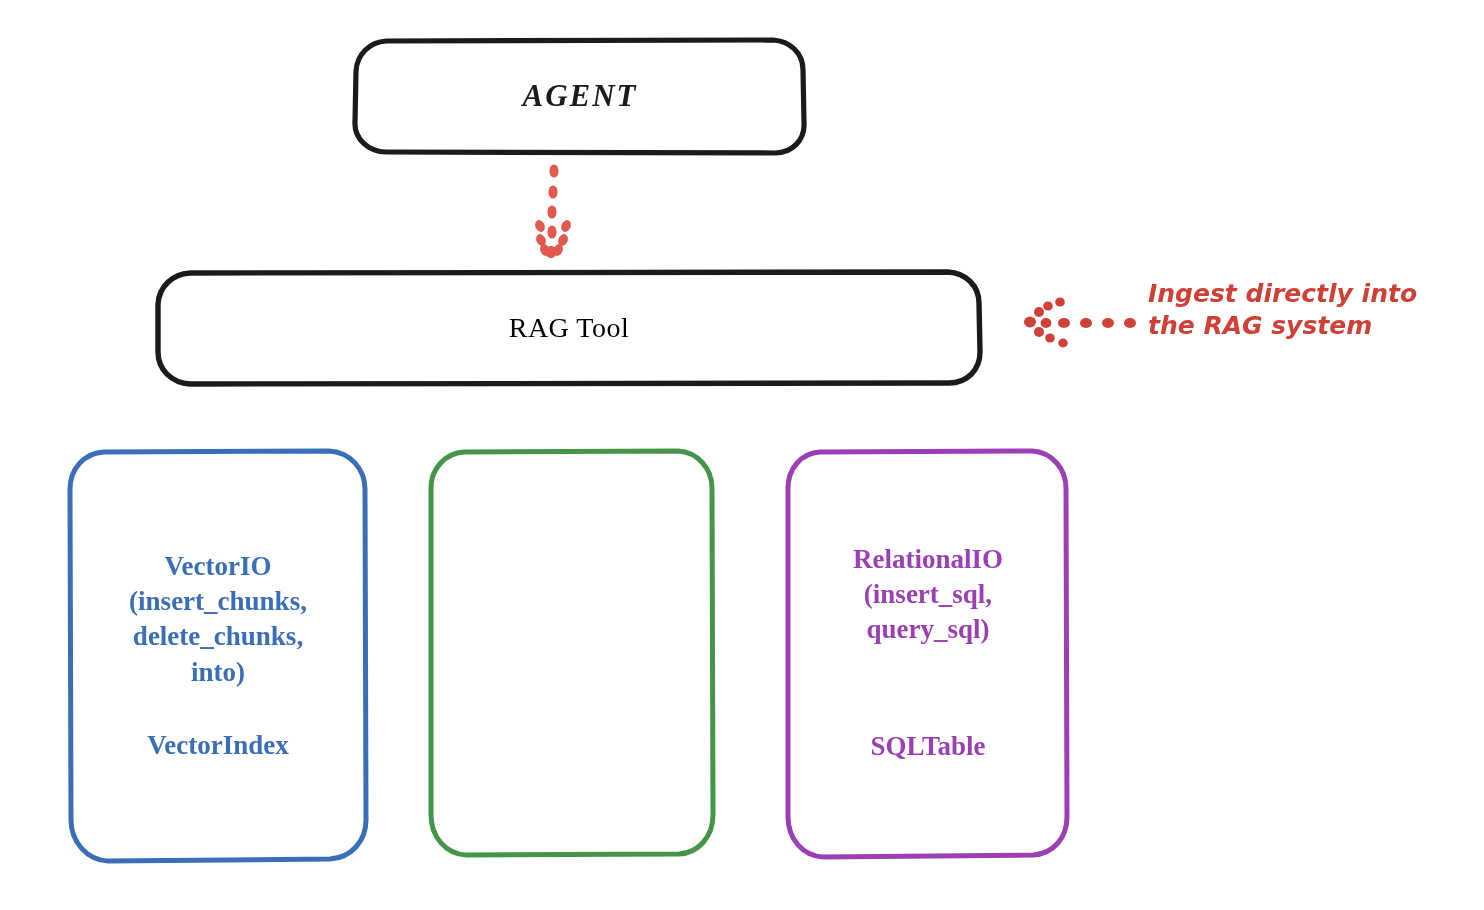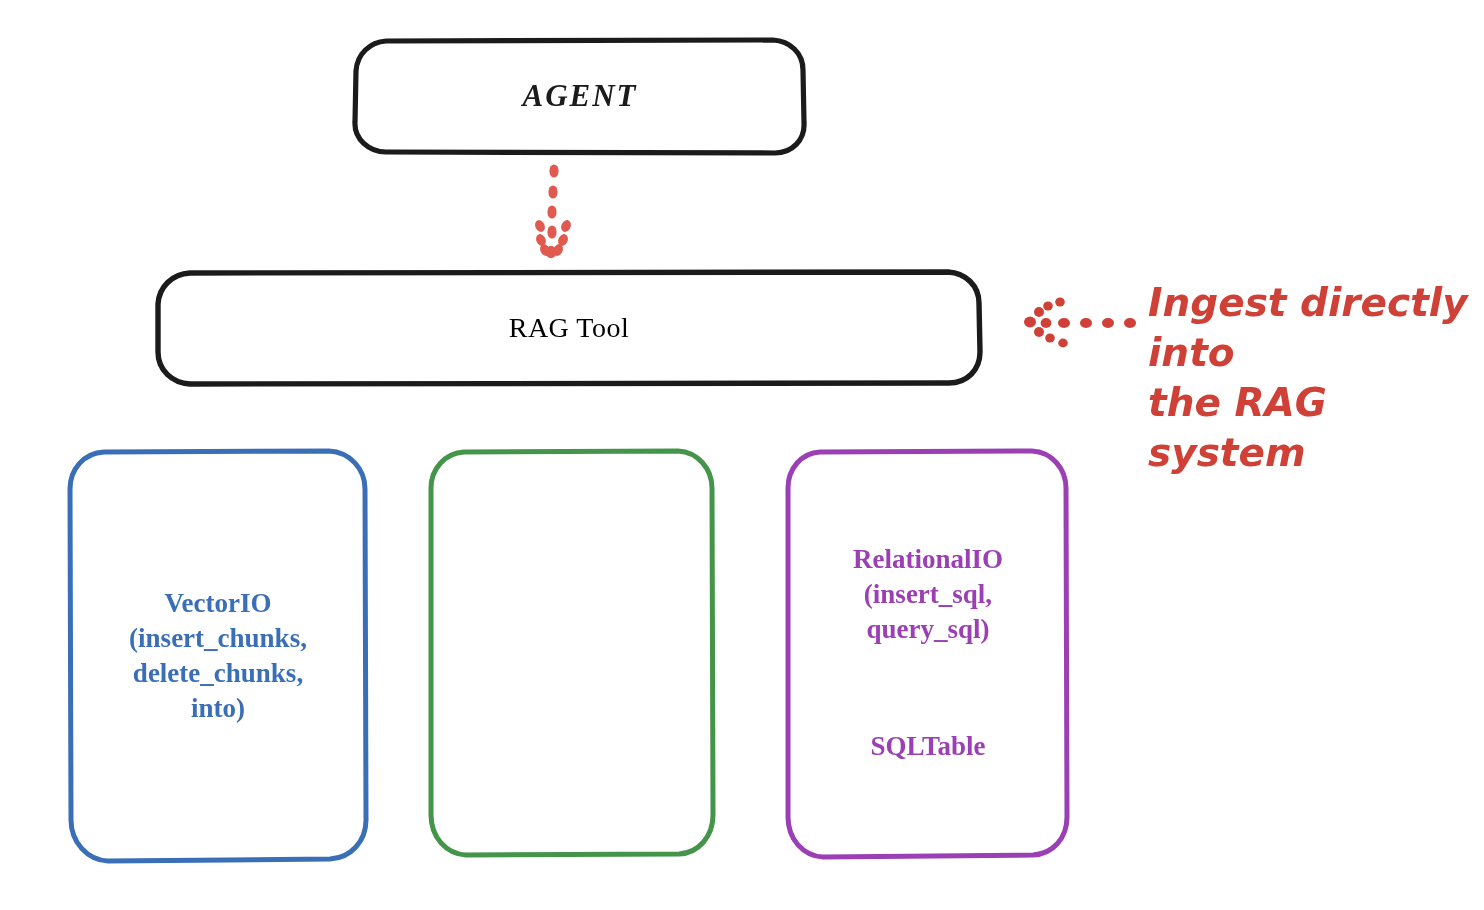--- a/index.html
+++ b/index.html
@@ -86,21 +86,21 @@
     height: 406px;
     color: #9b3fb5;
     gap: 44px;
   }
   .annotation {
     position: absolute;
     left: 1148px;
     top: 278px;
     width: 330px;
     color: #cf4036;
-    font-size: 39px;
+    font-size: 25px;
     font-weight: 600;
     line-height: 1.28;
     text-align: left;
     font-style: italic;
     white-space: pre-line;
     pointer-events: none;
     font-family: "DejaVu Sans", sans-serif;
   }
 </style>
 </head>
@@ -205,20 +205,21 @@
 
   <div class="node-label agent-label">AGENT</div>
 
   <div class="node-label ragtool-label">RAG Tool</div>
 
   <div class="node-label card-label vectorio-label">
     <span>VectorIO
 (insert_chunks,
 delete_chunks,
 into)</span>
+    <span class="secondary">VectorIndex</span>
   </div>
 
 
   <div class="node-label card-label relationalio-label">
     <span>RelationalIO
 (insert_sql,
 query_sql)</span>
     <span class="secondary">SQLTable</span>
   </div>
 

